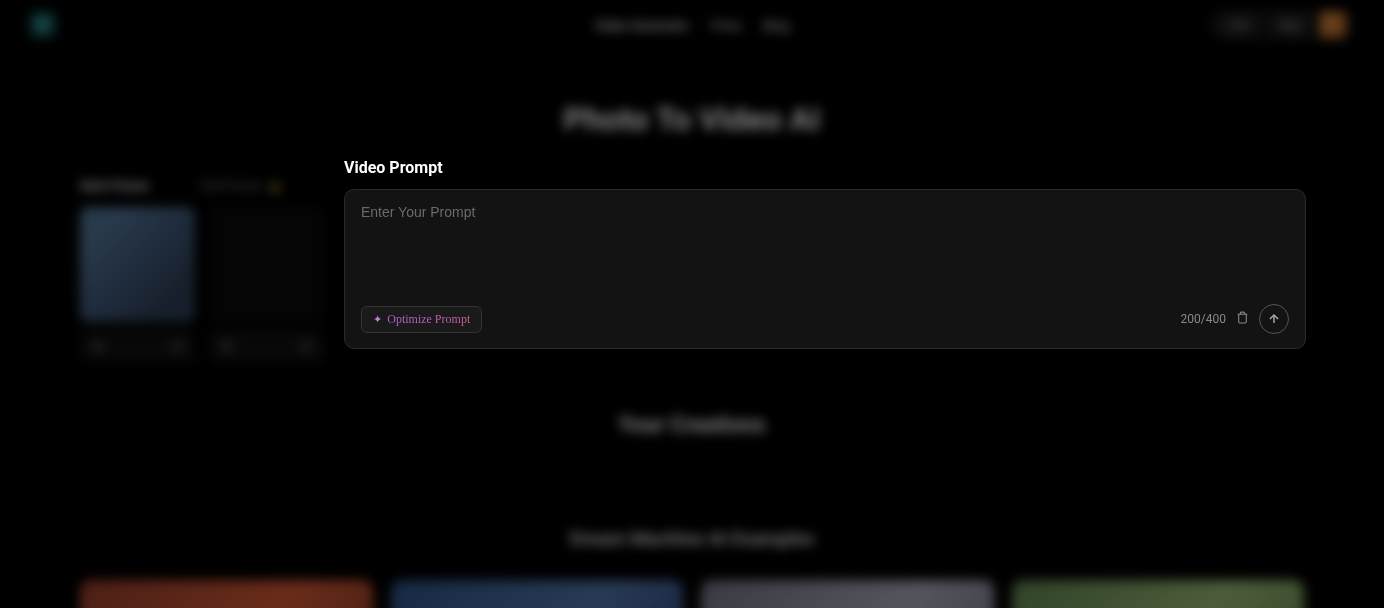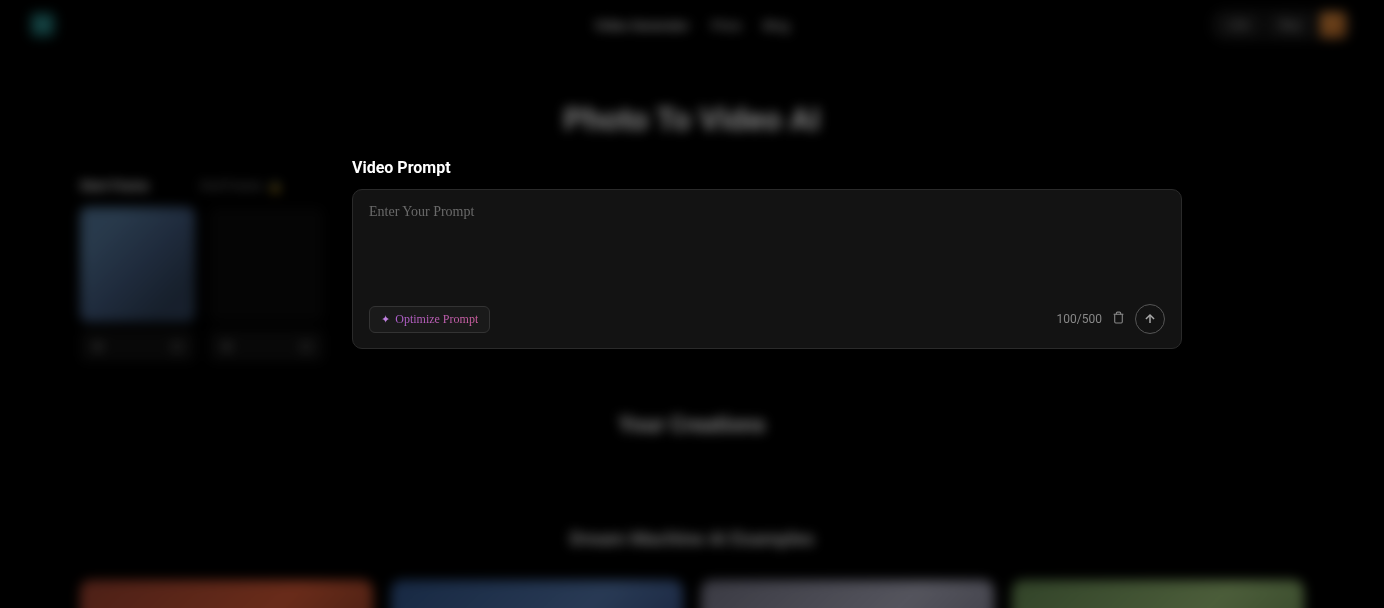--- a/index.html
+++ b/index.html
@@ -233,22 +233,22 @@
     .dim-overlay {
       position: absolute;
       inset: 0;
       background: rgba(0,0,0,0.45);
     }
     
     
     .prompt-panel {
       position: absolute;
       top: 158px;
-      left: 352px;
-      width: 830px;
+      left: 344px;
+      width: 962px;
     }
     
     .prompt-title {
       font-size: 16px;
       font-weight: 700;
       color: #fff;
       margin-bottom: 12px;
     }
     
     .prompt-box {
@@ -262,21 +262,21 @@
     }
     
     .prompt-textarea {
       flex: 1;
       background: transparent;
       border: none;
       outline: none;
       resize: none;
       color: #ddd;
       font-size: 14px;
-      font-family: Liberation Serif, serif;
+      font-family: Liberation Sans, sans-serif;
     }
     
     .prompt-textarea::placeholder {
       color: #6a6a6a;
     }
     
     .prompt-footer {
       display: flex;
       align-items: center;
       justify-content: space-between;
@@ -410,21 +410,21 @@
 <div class="prompt-panel">
   <div class="prompt-title">Video Prompt</div>
   <div class="prompt-box">
     <textarea class="prompt-textarea" placeholder="Enter Your Prompt" style=""></textarea>
     <div class="prompt-footer">
       <div class="optimize-btn">
         <span class="optimize-icon">✦</span>
         <span class="optimize-text">Optimize Prompt</span>
       </div>
       <div class="prompt-right">
-        <span class="char-count">100/500</span>
+        <span class="char-count">200/400</span>
         <span class="trash-icon">
           <svg width="13" height="13" viewBox="0 0 24 24" fill="none" stroke="currentColor" stroke-width="2">
             <polyline points="3 6 5 6 21 6"></polyline>
             <path d="M19 6v14a2 2 0 0 1-2 2H7a2 2 0 0 1-2-2V6m3 0V4a2 2 0 0 1 2-2h4a2 2 0 0 1 2 2v2"></path>
           </svg>
         </span>
         <div class="submit-btn">
           <svg viewBox="0 0 24 24" fill="none" stroke="currentColor" stroke-width="2.5">
             <line x1="12" y1="19" x2="12" y2="5"></line>
             <polyline points="5 12 12 5 19 12"></polyline>

